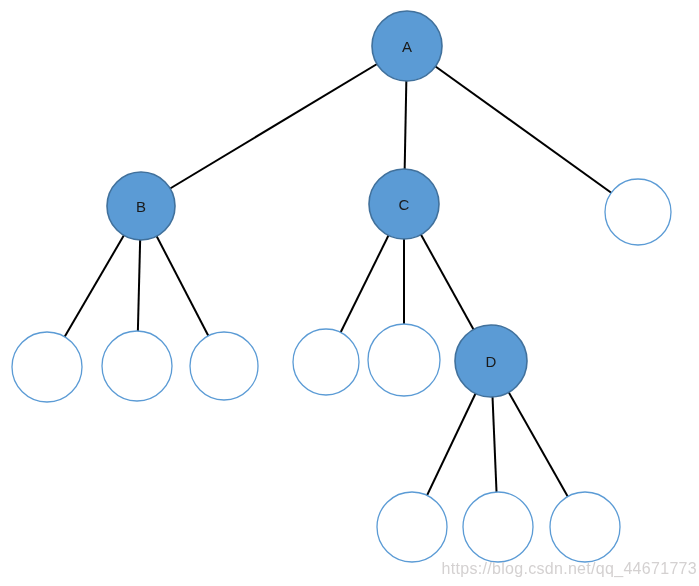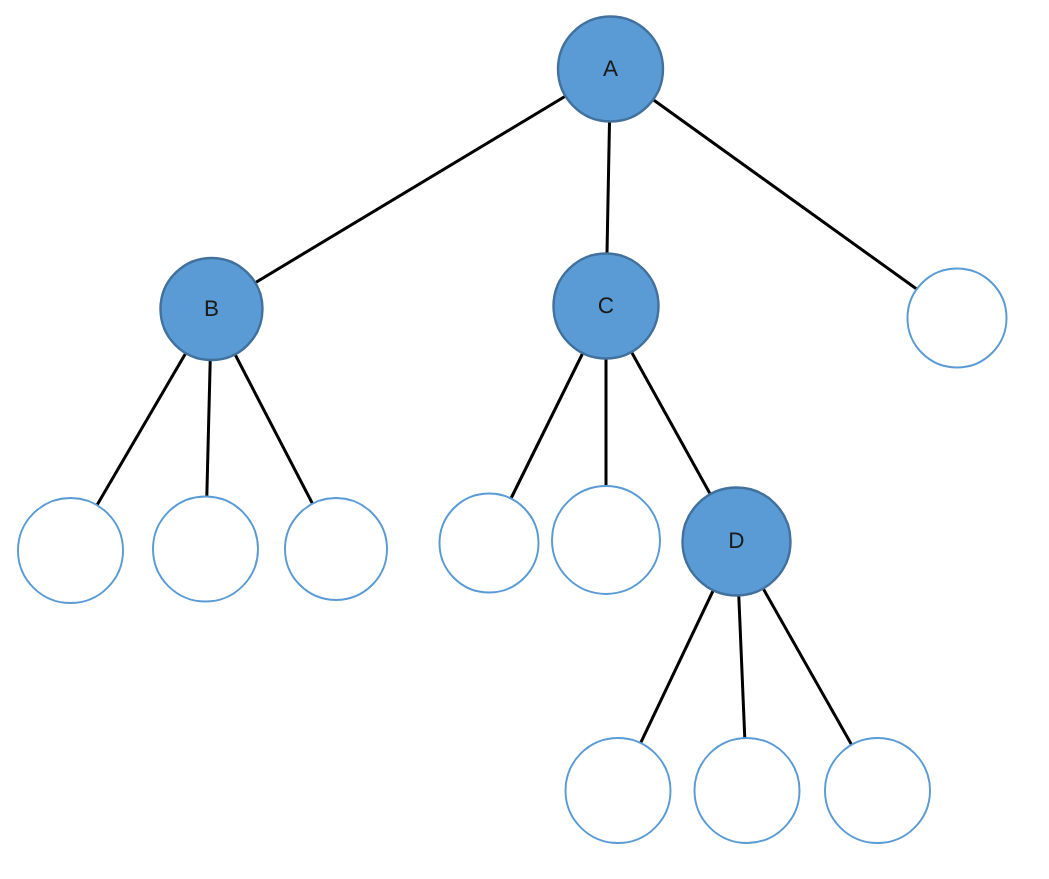--- a/index.html
+++ b/index.html
@@ -62,13 +62,14 @@
       <circle cx="137" cy="366" r="35" fill="#ffffff" stroke="#5b9bd5" stroke-width="1.3"></circle>
       <circle cx="224" cy="366" r="34" fill="#ffffff" stroke="#5b9bd5" stroke-width="1.3"></circle>
       <circle cx="326" cy="362" r="33" fill="#ffffff" stroke="#5b9bd5" stroke-width="1.3"></circle>
       <circle cx="404" cy="360" r="36" fill="#ffffff" stroke="#5b9bd5" stroke-width="1.3"></circle>
       <circle cx="491" cy="361" r="36" fill="#5b9bd5" stroke="#41719c" stroke-width="1.6"></circle>
       <text x="491" y="361" text-anchor="middle" dominant-baseline="central" fill="#1a1a1a" font-size="15" class="node-label">D</text>
       <circle cx="412" cy="527" r="35" fill="#ffffff" stroke="#5b9bd5" stroke-width="1.3"></circle>
       <circle cx="498" cy="527" r="35" fill="#ffffff" stroke="#5b9bd5" stroke-width="1.3"></circle>
       <circle cx="585" cy="527" r="35" fill="#ffffff" stroke="#5b9bd5" stroke-width="1.3"></circle>
     </svg>
+  <div class="watermark" style="color: rgb(212, 209, 209);">https://blog.csdn.net/qq_44671773</div>
 </div>
 
 </body></html>

